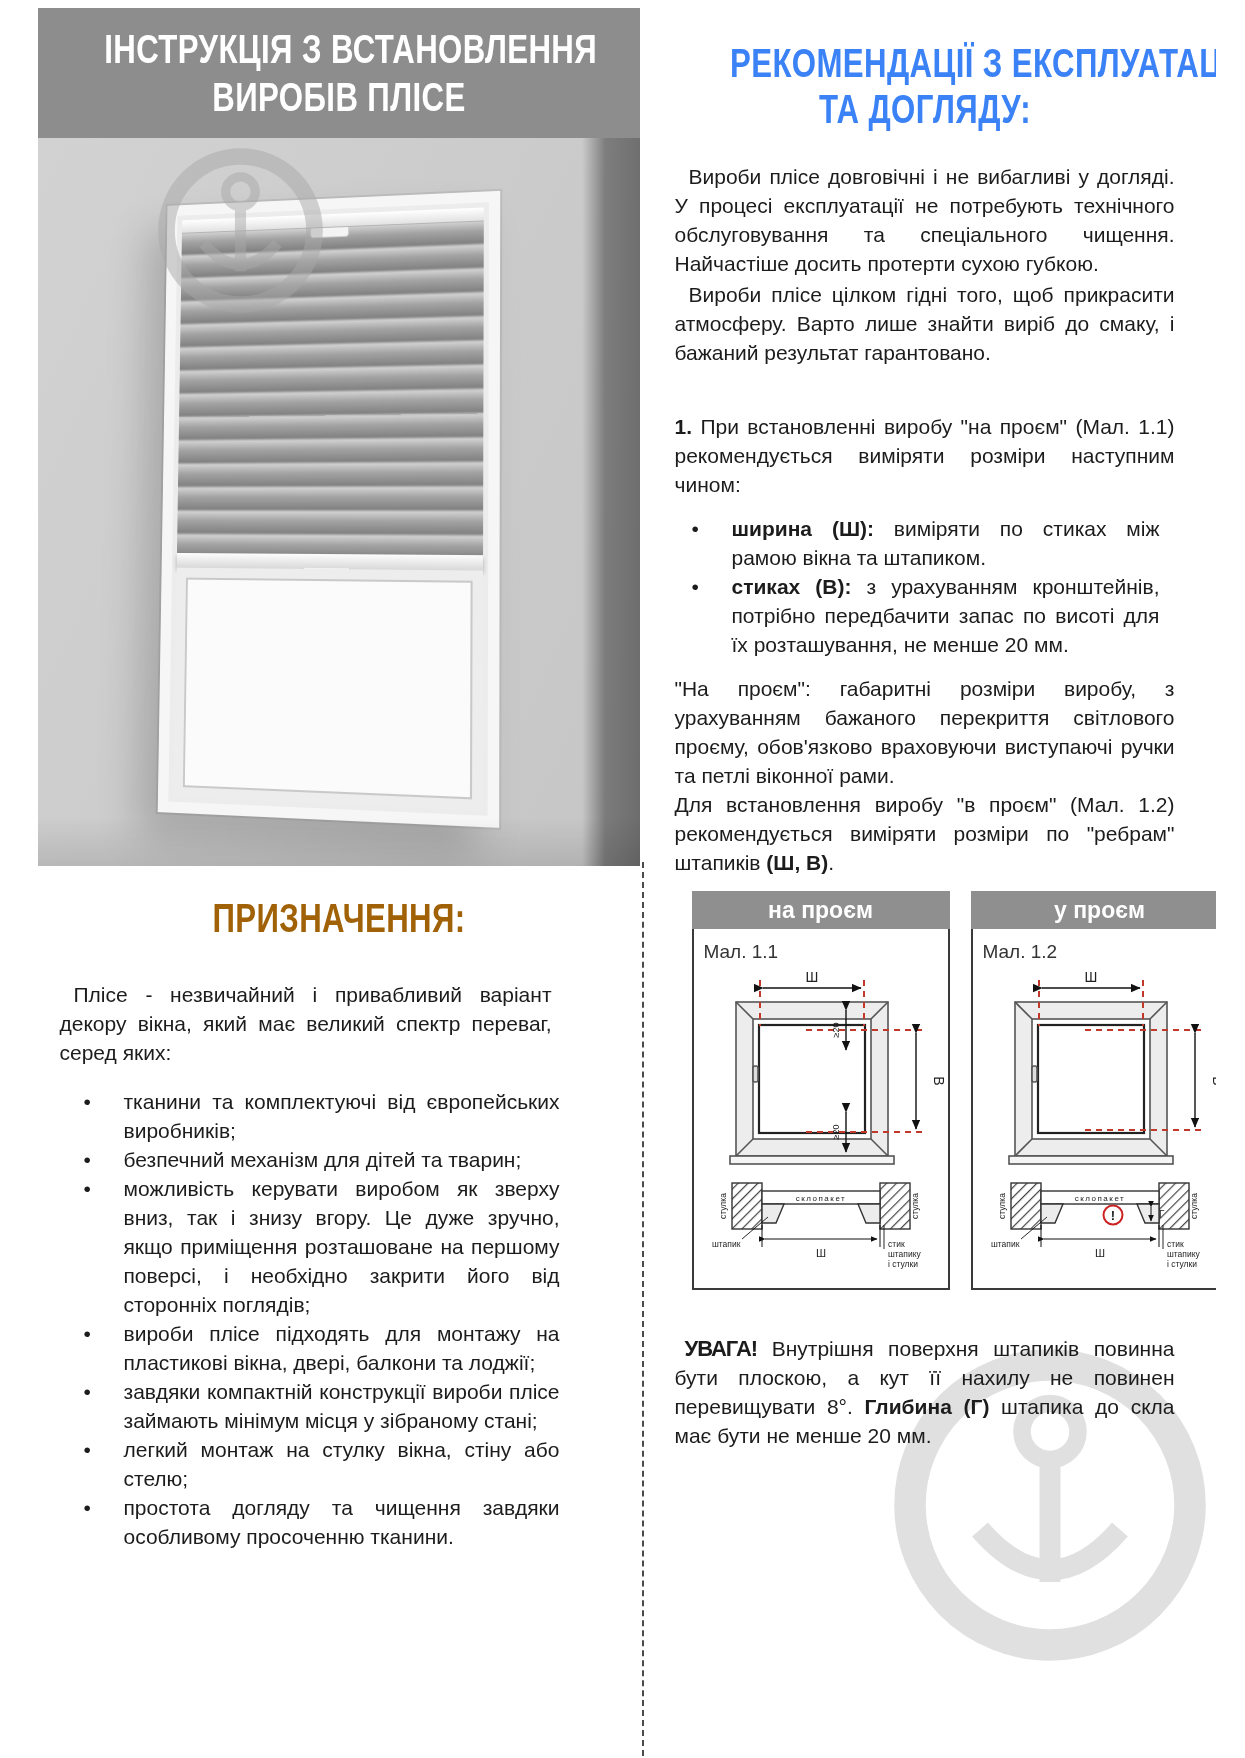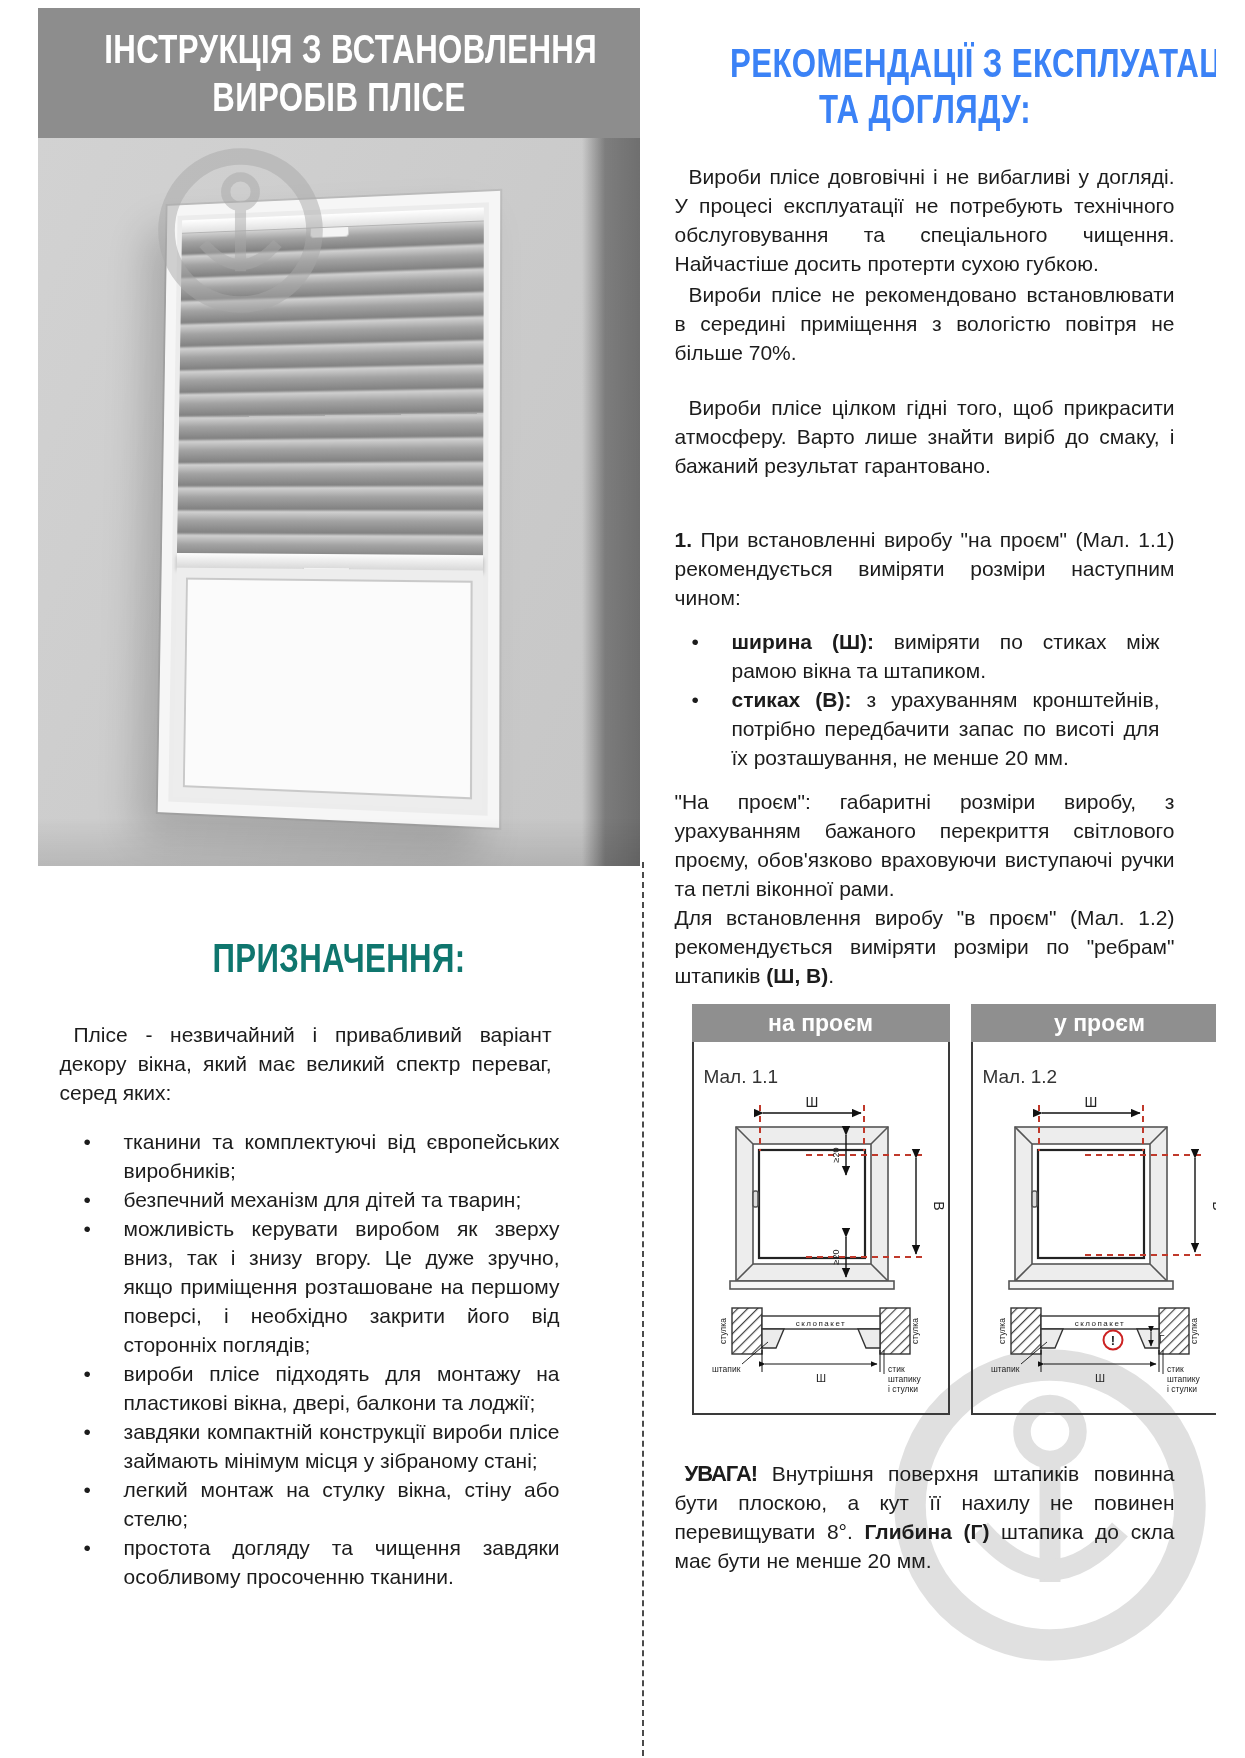--- a/index.html
+++ b/index.html
@@ -59,21 +59,21 @@
     background:#f4f4f4; border:1px solid #cfcfcf; border-top:none; border-radius:0 0 4px 4px; }
   .glass { position:absolute; left:5px; right:5px; top:364px; bottom:5px;
     background:#fbfbfb; border:10px solid #ededed; box-shadow:inset 0 0 0 2px #c9c9c9; }
 
   .wm { position:absolute; pointer-events:none; }
   .wm-small { left:110px; top:0px; width:185px; height:185px; opacity:.5; z-index:2; }
   .wm-big   { left:845px; top:1330px; width:350px; height:350px; opacity:.55; z-index:0; }
 
   .lcol { position:absolute; left:8px; top:866px; width:602px; z-index:1;
     font-size:21px; line-height:29px; }
-  .purpose-h { margin:70px 0 0 0; text-align:center; color:#0f766e; }
+  .purpose-h { margin:30px 0 0 0; text-align:center; color:#a16207; }
   .purpose-h .cond { font-size:40px; line-height:44px; }
   .purpose-intro { margin:40px 0 0 22px; width:492px; text-align:justify; text-indent:14px; }
   .purpose-list { list-style:none; margin:20px 0 0 30px; padding:0; width:492px; }
   .purpose-list li { position:relative; padding-left:56px; text-align:justify; }
   .purpose-list li::before { content:"\2022"; position:absolute; left:16px; top:0; }
 
   
   .divider { position:absolute; left:612px; top:862px; height:894px; width:0;
     border-left:2px dashed #4a4a4a; z-index:1; }
 
@@ -89,21 +89,21 @@
   .sizes-h { margin:16px 0 0 0; text-align:center; color:#111; }
   .step1 { margin-top:45px !important; }
   .meas-list { list-style:none; margin:15px; padding:0; }
   .meas-list li { position:relative; padding-left:42px; text-align:justify; }
   .meas-list li::before { content:"\2022"; position:absolute; left:2px; top:0; }
 
   .panels { display:flex; gap:21px; margin-top:14px; margin-left:17px; }
   .panel { width:258px; }
   .panel-header { height:38px; background:#8f8f8f; color:#fff; font-weight:700;
     font-size:23px; display:flex; align-items:center; justify-content:center; }
-  .panel-body { border:2px solid #3a3a3a; border-top:none; background:transparent; padding:18px 2px 2px 2px; }
+  .panel-body { border:2px solid #3a3a3a; border-top:none; background:transparent; padding:6px 2px 2px 2px; }
   .fig-label { font-size:19px; color:#333; margin:2px 0 0 8px; text-align:left; }
 
   .attn { margin-top:44px !important; text-indent:10px; }
   .attn-label { font-weight:700; letter-spacing:-1px; font-size:22px; }
 
   .pageno-rule { position:absolute; left:1204px; top:1698px; height:60px; width:0;
     border-left:2px solid #9c9c9c; z-index:2; }
   .pageno { position:absolute; left:1213px; top:1700px; font-size:20px; color:#333; z-index:2; }
 
   svg text { font-family:"Liberation Sans","DejaVu Sans",sans-serif; fill:#222; }
@@ -166,21 +166,20 @@
   </svg>
 
   <div class="rcol">
 
     <h1 class="rec-title">
       <span class="cond">РЕКОМЕНДАЦІЇ З ЕКСПЛУАТАЦІЇ</span>
       <span class="cond">ТА ДОГЛЯДУ:</span>
     </h1>
 
     <p class="p-ind mb-sm">Вироби плісе довговічні і не вибагливі у догляді. У процесі експлуатації не потребують технічного обслуговування та спеціального чищення. Найчастіше досить протерти сухою губкою.</p>
-    <p class="p-ind mb-md">Вироби плісе не рекомендовано встановлювати в середині приміщення з вологістю повітря не більше 70%.</p>
     <p class="p-ind">Вироби плісе цілком гідні того, щоб прикрасити атмосферу. Варто лише знайти виріб до смаку, і бажаний результат гарантовано.</p>
 
 
     <p class="step1"><b>1.</b><span> При встановленні виробу "на проєм" (Мал. 1.1) рекомендується виміряти розміри наступним чином:</span></p>
 
     <ul class="meas-list">
       <li><b>ширина (Ш):</b><span> виміряти по стиках між рамою вікна та штапиком.</span></li>
       <li><b>стиках (В):</b><span> з урахуванням кронштейнів, потрібно передбачити запас по висоті для їх розташування, не менше 20 мм.</span></li>
     </ul>
 

